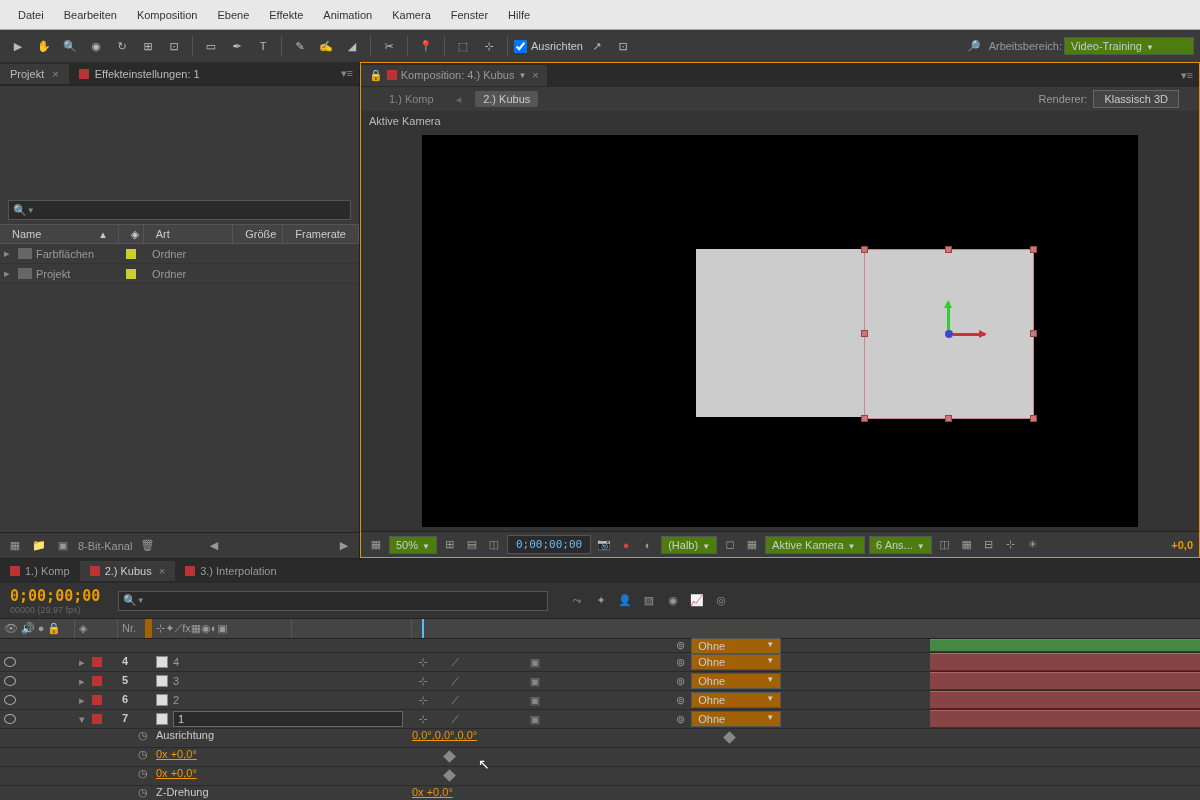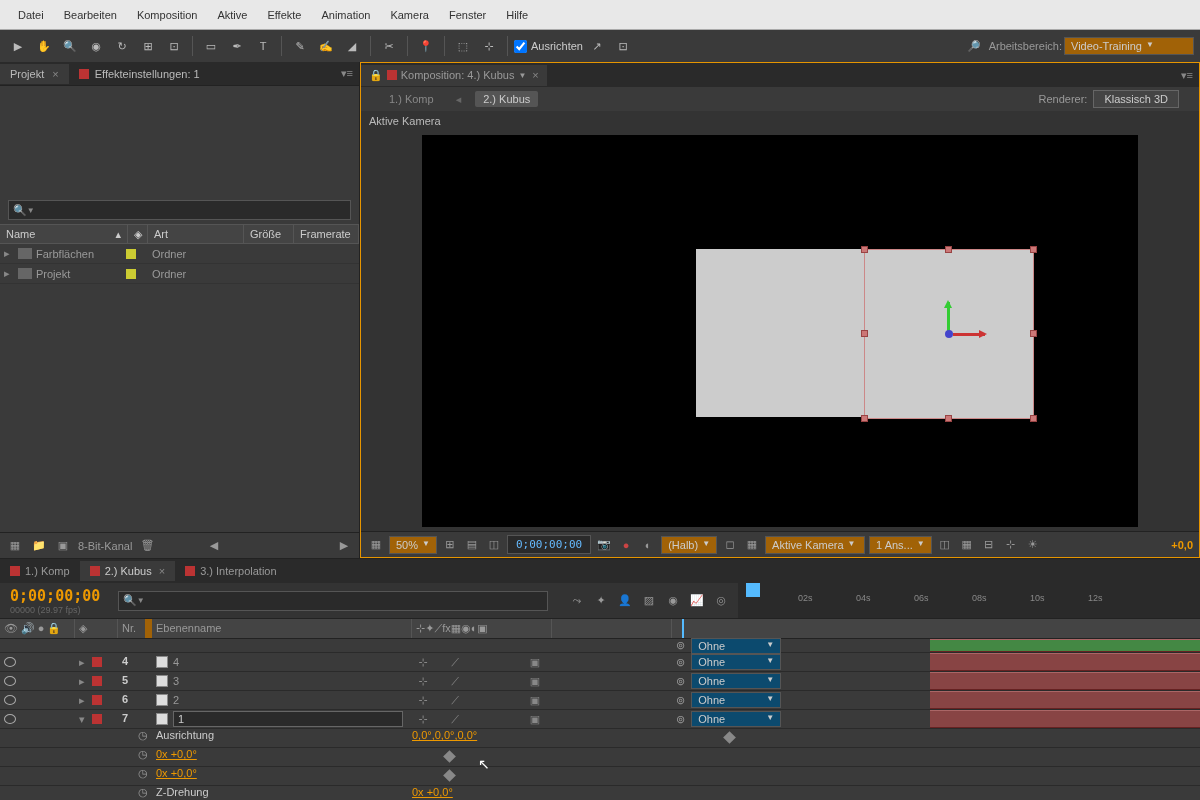--- a/index.html
+++ b/index.html
@@ -16,21 +16,21 @@
 .panel-tabs{height:24px;display:flex;align-items:center;background:#2a2a2a;border-bottom:1px solid #222;position:relative}
 .panel-tab{padding:4px 10px;color:#bbb;display:flex;align-items:center;gap:6px}
 .panel-tab.active{background:#3a3a3a}
 .panel-menu{margin-left:auto;margin-right:6px;color:#888;cursor:pointer}
 .tab-close{color:#888;margin-left:2px;cursor:pointer}
 .small-swatch{width:10px;height:10px;background:#b33}
 .proj-body{flex:1;display:flex;flex-direction:column}
 .proj-preview{height:110px}
 .proj-search{margin:4px 8px;background:#2a2a2a;border:1px solid #555;height:20px;display:flex;align-items:center;padding:0 4px;color:#888}
 .proj-headers{display:flex;background:#444;height:20px;border-top:1px solid #555;border-bottom:1px solid #555}
-.proj-col{padding:3px 6px;border-right:1px solid #555;color:#ccc}
+.proj-col{padding:3px 12px;border-right:1px solid #555;color:#ccc}
 .proj-row{display:flex;align-items:center;height:20px;padding:0 4px;border-bottom:1px solid #333}
 .twirl{color:#888;width:10px}
 .folder-icon{width:14px;height:11px;background:#666;margin:0 4px}
 .label-sw{width:10px;height:10px;background:#cc3;margin:0 4px}
 .proj-bottom{height:26px;background:#3a3a3a;border-top:1px solid #222;display:flex;align-items:center;gap:6px;padding:0 6px}
 .icon-sm{width:18px;height:18px;display:flex;align-items:center;justify-content:center;color:#999;cursor:pointer}
 .comp-panel{flex:1;background:#333;border:1px solid #e69500;display:flex;flex-direction:column}
 .comp-tabs{height:24px;background:#2a2a2a;display:flex;align-items:center}
 .comp-tab{padding:4px 8px;display:flex;align-items:center;gap:4px;background:#3a3a3a}
 .comp-breadcrumb{height:24px;display:flex;align-items:center;padding:0 20px;background:#3a3a3a;justify-content:space-between}
@@ -44,21 +44,21 @@
 .canvas{background:#000;width:716px;height:392px;position:relative}
 .shape1{position:absolute;background:#ccc;left:274px;top:114px;width:168px;height:168px}
 .shape2{position:absolute;background:#ccc;left:442px;top:114px;width:170px;height:170px;border:1px solid #c88}
 .handle{position:absolute;width:7px;height:7px;background:#c77;border:1px solid #944}
 .axis-y{position:absolute;width:3px;height:32px;background:#3c3}
 .axis-y::before{content:'';position:absolute;top:-6px;left:-3px;border:4px solid transparent;border-bottom:8px solid #3c3}
 .axis-x{position:absolute;width:32px;height:3px;background:#c33}
 .axis-x::after{content:'';position:absolute;right:-6px;top:-3px;border:4px solid transparent;border-left:8px solid #c33}
 .axis-z{position:absolute;width:8px;height:8px;background:#44c;border-radius:50%}
 .viewer-controls{height:26px;background:#3a3a3a;border-top:1px solid #222;display:flex;align-items:center;gap:4px;padding:0 6px}
-.vc-dd{background:#a16207;border:1px solid #555;padding:2px 6px;color:#ccc;display:flex;align-items:flex-start;gap:4px}
+.vc-dd{background:#4d7c0f;border:1px solid #555;padding:2px 6px;color:#ccc;display:flex;align-items:flex-end;gap:4px}
 .timecode-box{background:#2a2a2a;border:1px solid #555;padding:2px 8px;color:#6bf;font-family:monospace}
 .vc-orange{color:#e90;margin-left:auto;font-weight:bold}
 .timeline-panel{background:#333;border-top:1px solid #222}
 .tl-tabs{height:24px;display:flex;align-items:center;background:#2a2a2a}
 .tl-tab{padding:4px 10px;display:flex;align-items:center;gap:5px;color:#999}
 .tl-tab.active{background:#3a3a3a;color:#ccc}
 .tiny-sw{width:10px;height:10px;background:#b33}
 .tl-header{height:36px;display:flex;background:#333;border-bottom:1px solid #222}
 .tl-tc-area{width:118px;padding:4px 10px}
 .tl-tc{color:#e90;font-family:monospace;font-size:15px;font-weight:bold}
@@ -83,41 +83,41 @@
 .lr-a2{width:43px;display:flex;align-items:center;padding:0 4px;gap:3px}
 .eye{width:12px;height:10px;border:1px solid #aaa;border-radius:50%}
 .lr-tw{width:10px;color:#888}
 .lr-lbl{width:10px;height:10px;background:#b33}
 .lr-nr{width:34px;padding:2px 4px;color:#ccc;font-weight:bold}
 .lr-name{width:260px;display:flex;align-items:center;gap:5px;padding:0 4px}
 .lr-sw-box{width:12px;height:12px;border:1px solid #888;background:#ddd}
 .lr-switches{width:140px;display:flex;align-items:center;gap:2px;padding:0 4px}
 .sw-ic{width:14px;height:14px;display:flex;align-items:center;justify-content:center;color:#888}
 .lr-par{width:248px;display:flex;align-items:center;gap:6px;padding:0 4px}
-.par-dd{background:#0c4a6e;border:1px solid #555;padding:1px 6px;width:90px;display:flex;justify-content:space-between;color:#ccc}
+.par-dd{background:#a16207;border:1px solid #555;padding:1px 6px;width:90px;display:flex;justify-content:space-between;color:#ccc}
 .lr-bar{flex:1;background:#844;border-top:1px solid #a66;border-bottom:1px solid #622;margin-left:10px}
 .lr-bar.green{background:#484}
 .prop-row{height:19px;display:flex;background:#3a3a3a;border-bottom:1px solid #2a2a2a;padding-left:138px}
 .stopwatch{width:14px;height:14px;color:#999;margin-right:4px}
 .prop-name{width:256px;color:#ccc}
 .prop-val{color:#e90;text-decoration:underline;cursor:pointer}
 .kf-marker{position:absolute;width:9px;height:9px;background:#888;transform:rotate(45deg)}
 .prop-tl{flex:1;position:relative;margin-left:242px}
 .input-edit{background:#2a2a2a;border:1px solid #666;color:#ccc;width:230px;height:16px;padding:0 4px}
 .cursor-arrow{position:absolute;left:478px;top:756px;color:#fff;font-size:14px;pointer-events:none}
 .tri-down{font-size:8px}
 </style>
 </head>
 <body>
 
 <div class="menubar">
   <span>Datei</span>
   <span>Bearbeiten</span>
   <span>Komposition</span>
-  <span>Aktive</span>
+  <span>Ebene</span>
   <span>Effekte</span>
   <span>Animation</span>
   <span>Kamera</span>
   <span>Fenster</span>
   <span>Hilfe</span>
 </div>
 
 <div class="toolbar">
   <div class="toolbar-left">
     <div class="tool-btn">▶</div>
@@ -272,21 +272,21 @@
           <span>(Halb)</span>
           <span class="tri-down">▼</span>
         </div>
       <div class="icon-sm">◻</div>
       <div class="icon-sm">▦</div>
       <div class="vc-dd" style="width:100px">
           <span>Aktive Kamera</span>
           <span class="tri-down">▼</span>
         </div>
       <div class="vc-dd">
-          <span>1 Ans...</span>
+          <span>6 Ans...</span>
           <span class="tri-down">▼</span>
         </div>
       <div class="icon-sm">◫</div>
       <div class="icon-sm">▦</div>
       <div class="icon-sm">⊟</div>
       <div class="icon-sm">⊹</div>
       <div class="icon-sm">☀</div>
       <span class="vc-orange">+0,0</span>
     </div>
   </div>
@@ -318,37 +318,25 @@
     </div>
     <div class="tl-tools">
       <div class="icon-sm">⤳</div>
       <div class="icon-sm">✦</div>
       <div class="icon-sm">👤</div>
       <div class="icon-sm">▨</div>
       <div class="icon-sm">◉</div>
       <div class="icon-sm">📈</div>
       <div class="icon-sm">◎</div>
     </div>
-    <div class="tl-ruler">
-      <div class="playhead"></div>
-      <div class="ruler-ticks">
-        <span class="tick" style="left:60px">02s</span>
-        <span class="tick" style="left:118px">04s</span>
-        <span class="tick" style="left:176px">06s</span>
-        <span class="tick" style="left:234px">08s</span>
-        <span class="tick" style="left:292px">10s</span>
-        <span class="tick" style="left:350px">12s</span>
-      </div>
-    </div>
   </div>
   <div class="tl-cols">
     <div class="tl-col-a">👁 🔊 ● 🔒</div>
     <div class="tl-col-a2">◈</div>
     <div class="tl-col-nr">Nr.</div>
-    <div class="tl-col-name">Ebenenname</div>
     <div class="tl-col-sw">⊹✦⟋fx▦◉◐▣</div>
     <div class="tl-col-sw" style="width:120px"></div>
     <div style="flex:1;position:relative">
         <div style="position:absolute;left:10px;top:0;width:2px;height:100%;background:#5bf"></div>
       </div>
   </div>
 
   <div class="layer-row" style="height:14px">
     <div class="lr-a"></div>
       <div class="lr-a2"></div>

